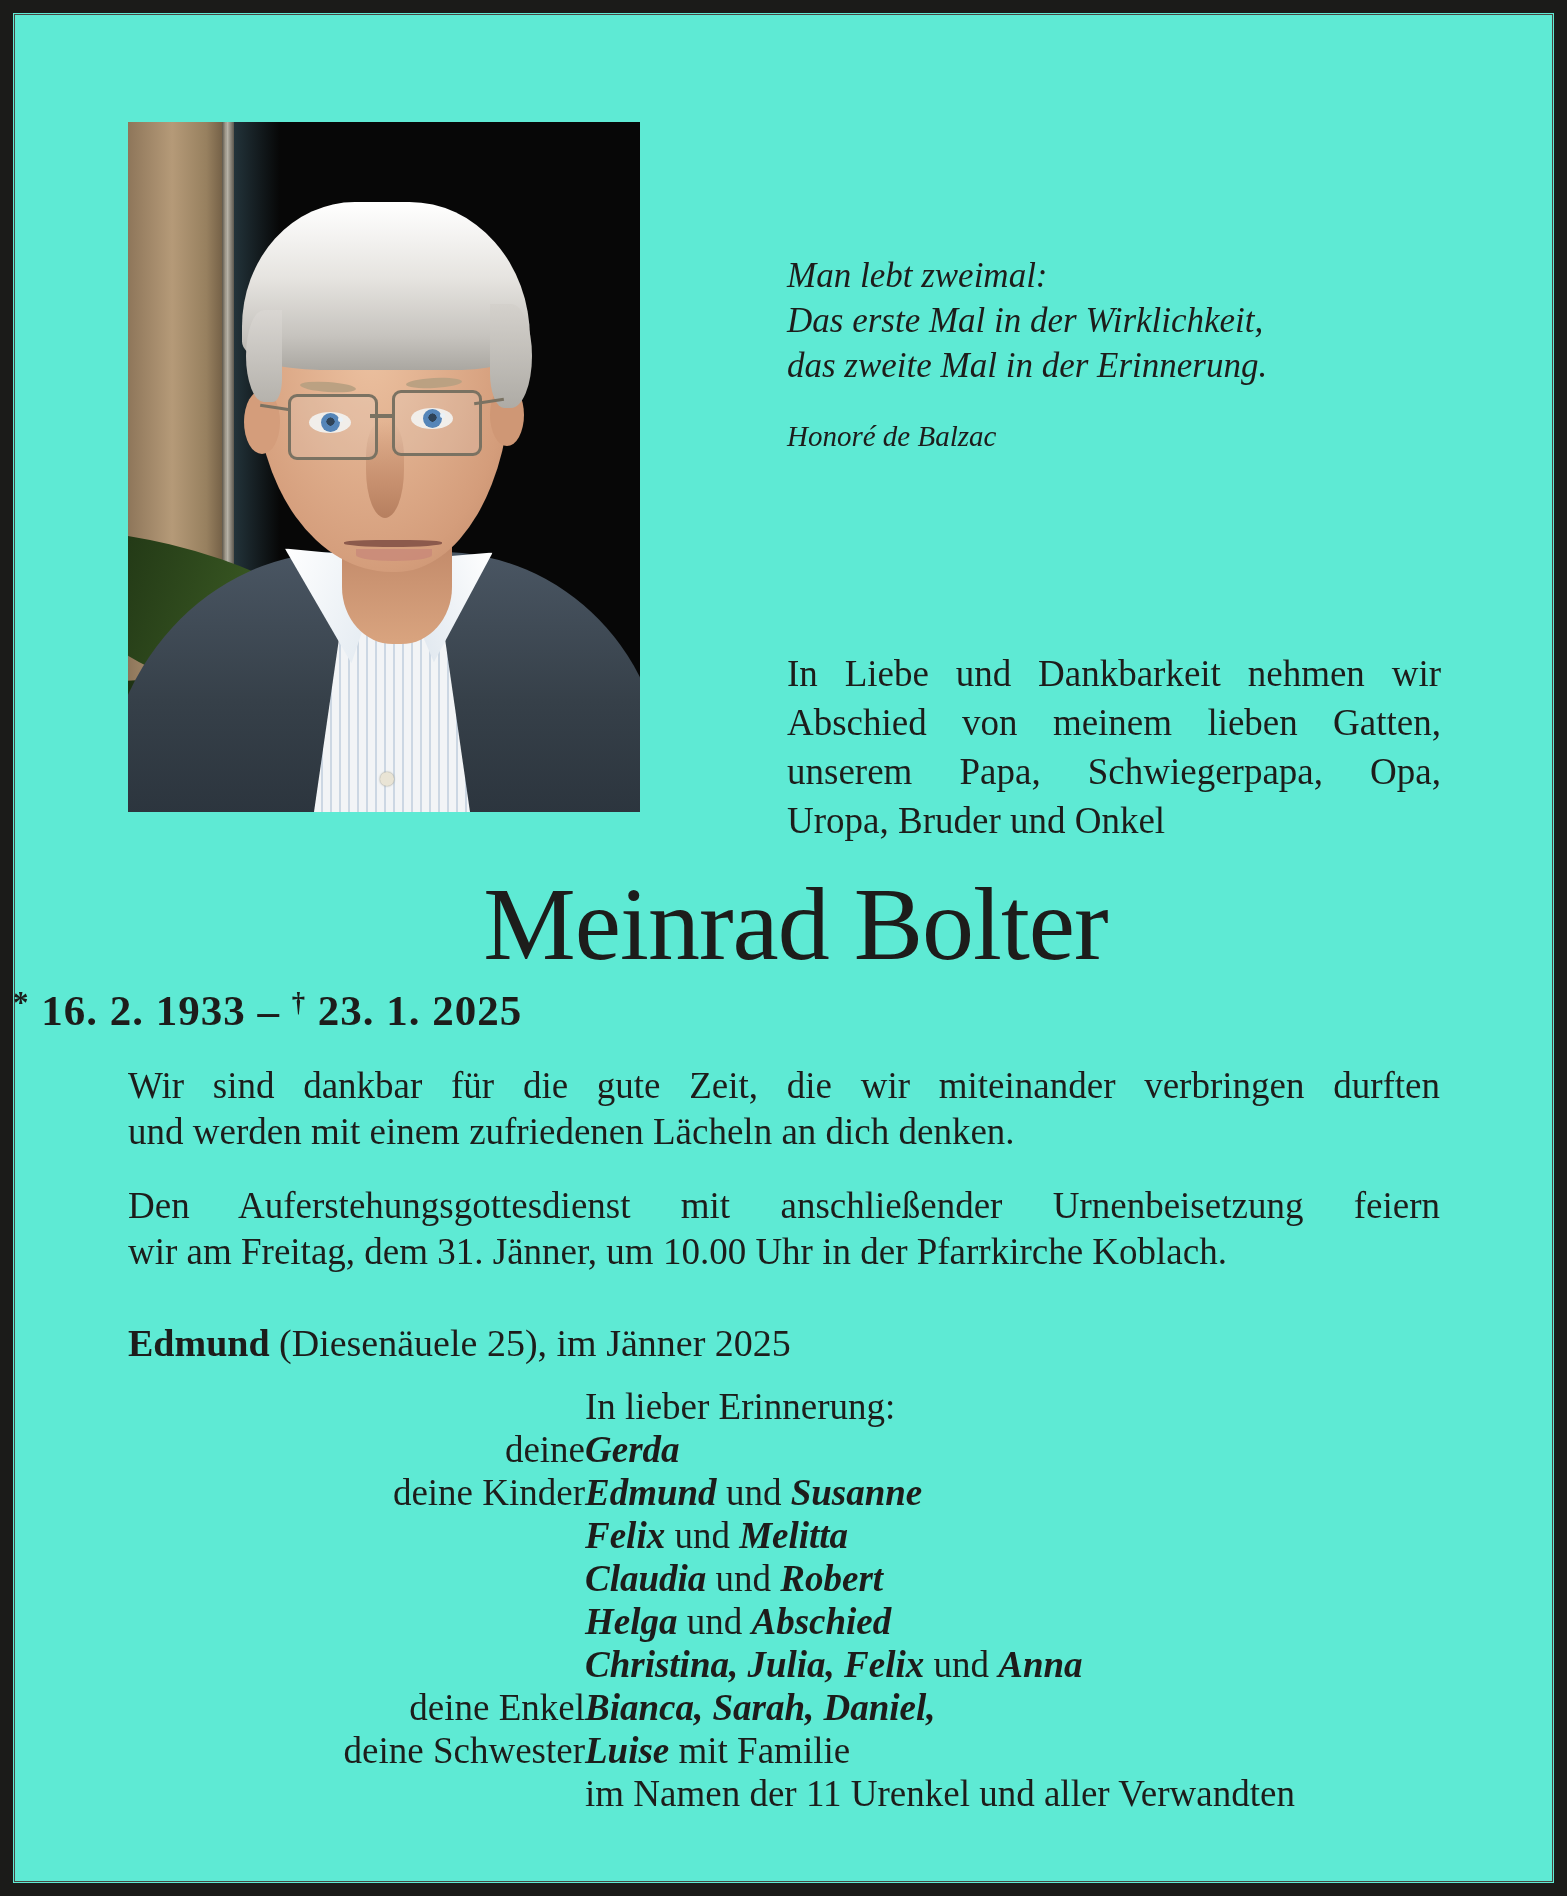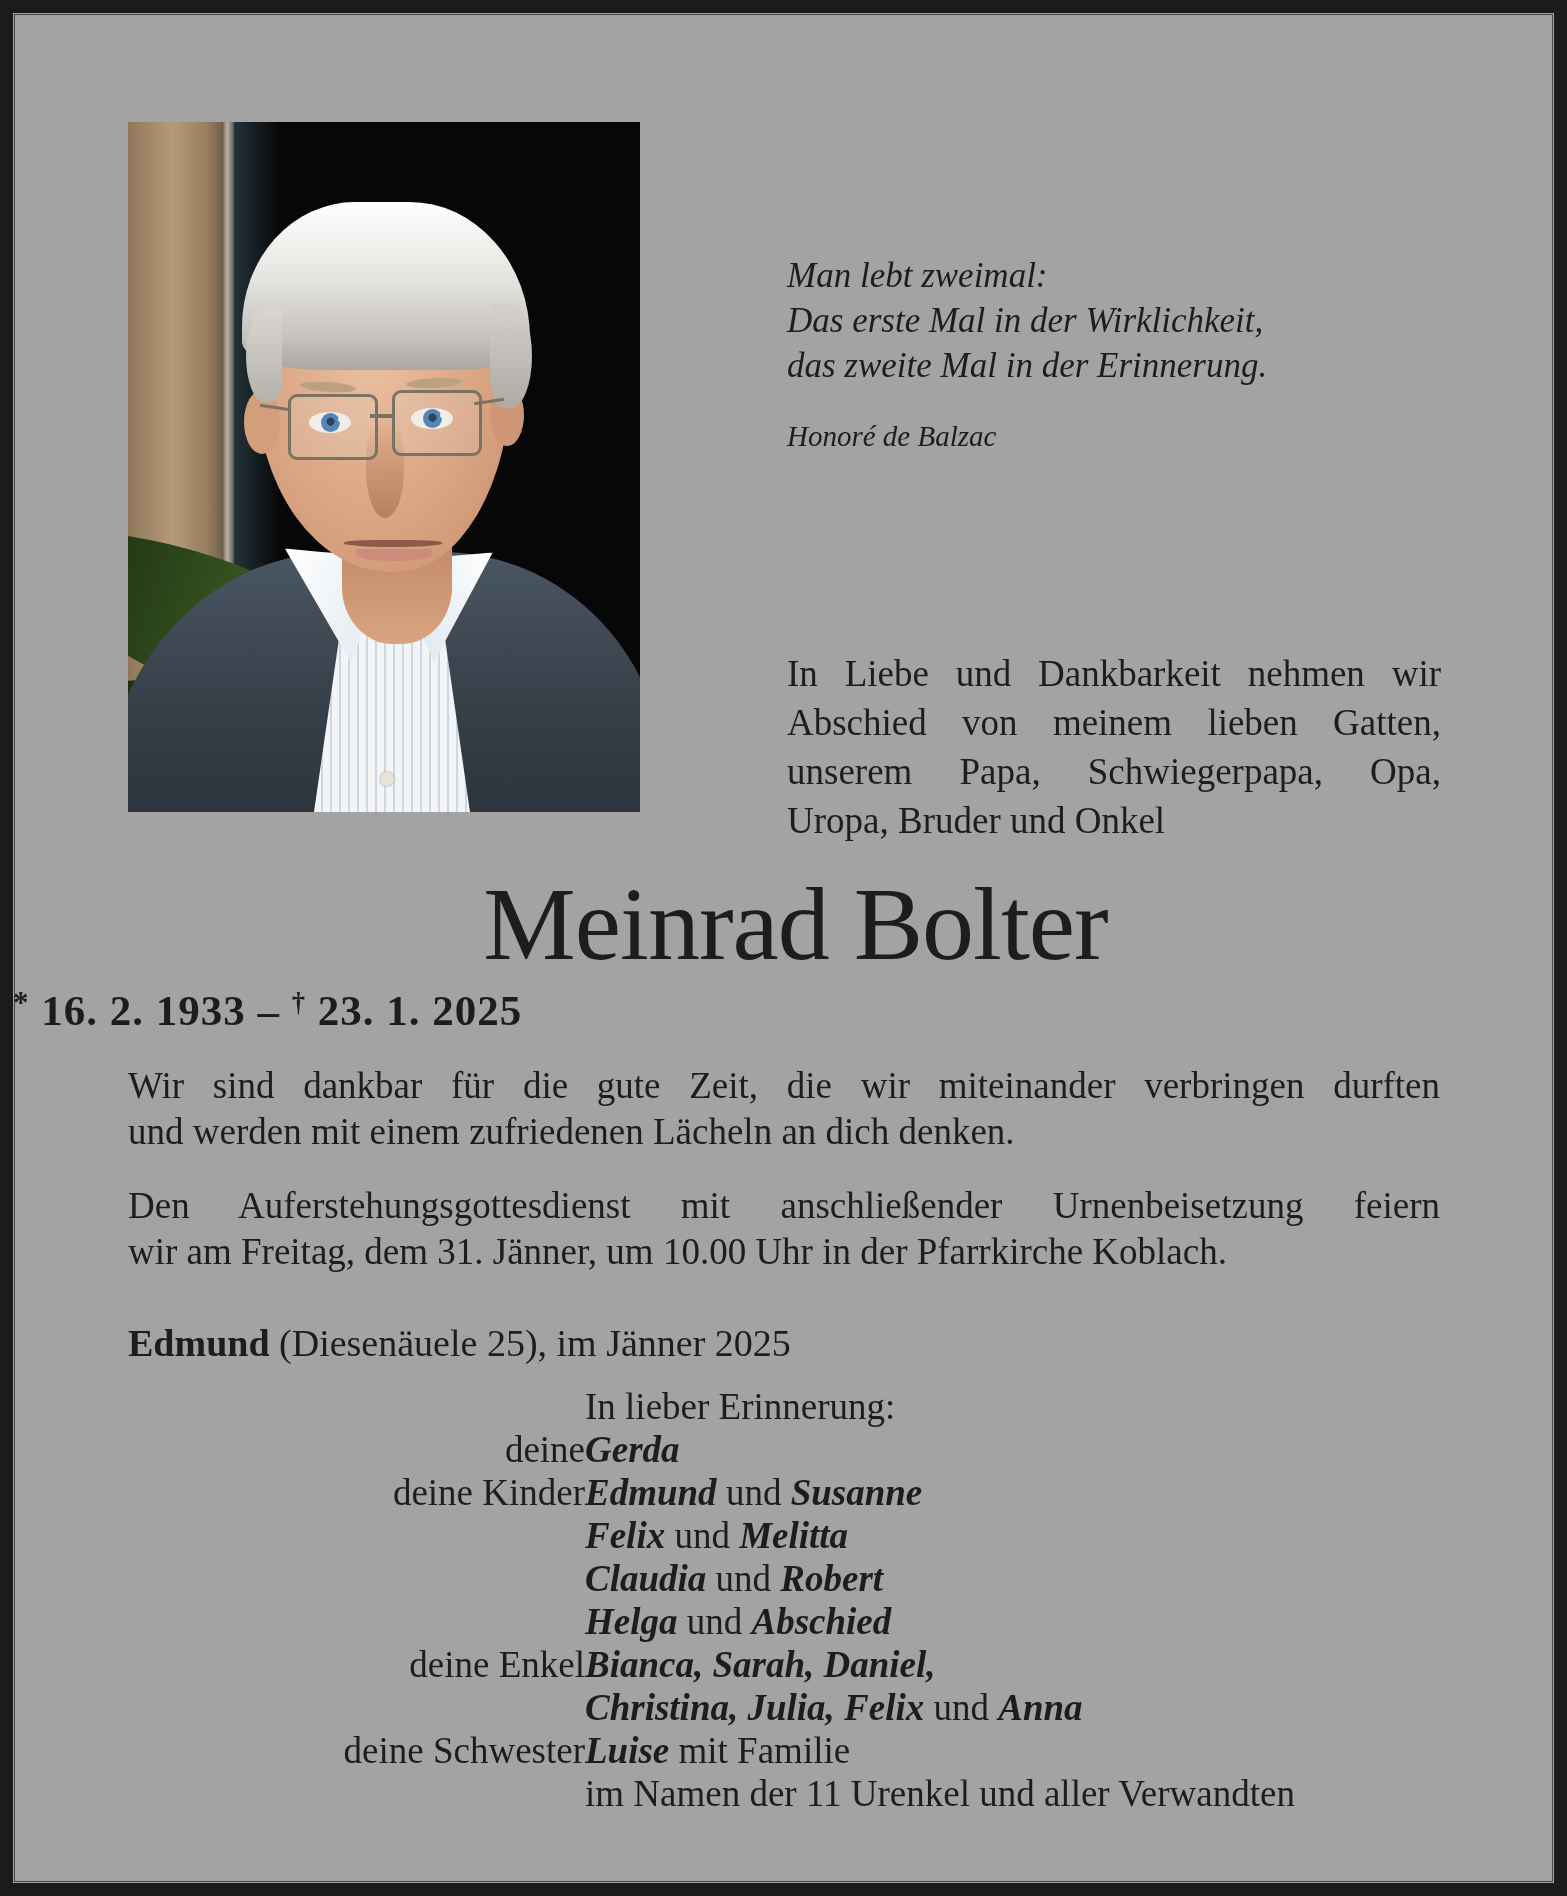--- a/index.html
+++ b/index.html
@@ -1,20 +1,20 @@
 <!DOCTYPE html>
 <html lang="de"><head>
 <meta charset="utf-8">
 <style>
   html,body{margin:0;padding:0;background:#ffffff;}
   .card{
     position:relative;
     width:1567px;height:1896px;
     box-sizing:border-box;
-    background:#a3a3a3;
+    background:#5eead4;
     border:13px solid #1b1b19;
     font-family:"Liberation Serif","DejaVu Serif",serif;
     color:#1d1d1b;
     overflow:hidden;
   }
   .inner-frame{position:absolute;inset:1px;border:1px solid #4a4742;pointer-events:none;}
   .content{position:absolute;inset:0;}
 
   
   .photo{position:absolute;left:115px;top:109px;width:512px;height:690px;background:#070707;overflow:hidden;}
@@ -178,28 +178,28 @@
           </div>
           <div class="rem-row">
             <span class="rem-label"></span>
             <span class="rem-names"><span class="b">Claudia</span><span> und </span><span class="b">Robert</span></span>
           </div>
           <div class="rem-row">
             <span class="rem-label"></span>
             <span class="rem-names"><span class="b">Helga</span><span> und </span><span class="b">Abschied</span></span>
           </div>
           <div class="rem-row">
+            <span class="rem-label"></span>
+            <span class="rem-names"><span class="b">Christina, Julia, Felix</span><span> und </span><span class="b">Anna</span></span>
+          </div>
+          <div class="rem-row">
             <span class="rem-label">deine Enkel</span>
             <span class="rem-names"><span class="b">Bianca, Sarah, Daniel,</span></span>
           </div>
           <div class="rem-row">
-            <span class="rem-label"></span>
-            <span class="rem-names"><span class="b">Christina, Julia, Felix</span><span> und </span><span class="b">Anna</span></span>
-          </div>
-          <div class="rem-row">
             <span class="rem-label">deine Schwester</span>
             <span class="rem-names"><span class="b">Luise</span><span> mit Familie</span></span>
           </div>
           <div class="rem-row">
             <span class="rem-label"></span>
             <span class="rem-names"><span>im Namen der 11 Urenkel und aller Verwandten</span></span>
           </div>
         </div>
     </div>
 

